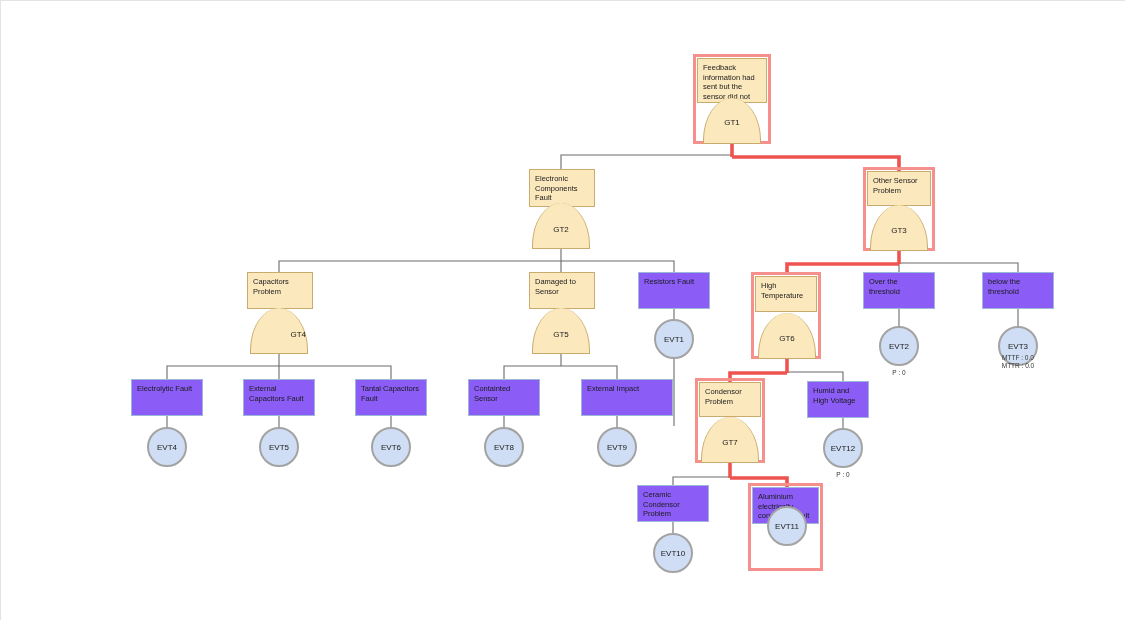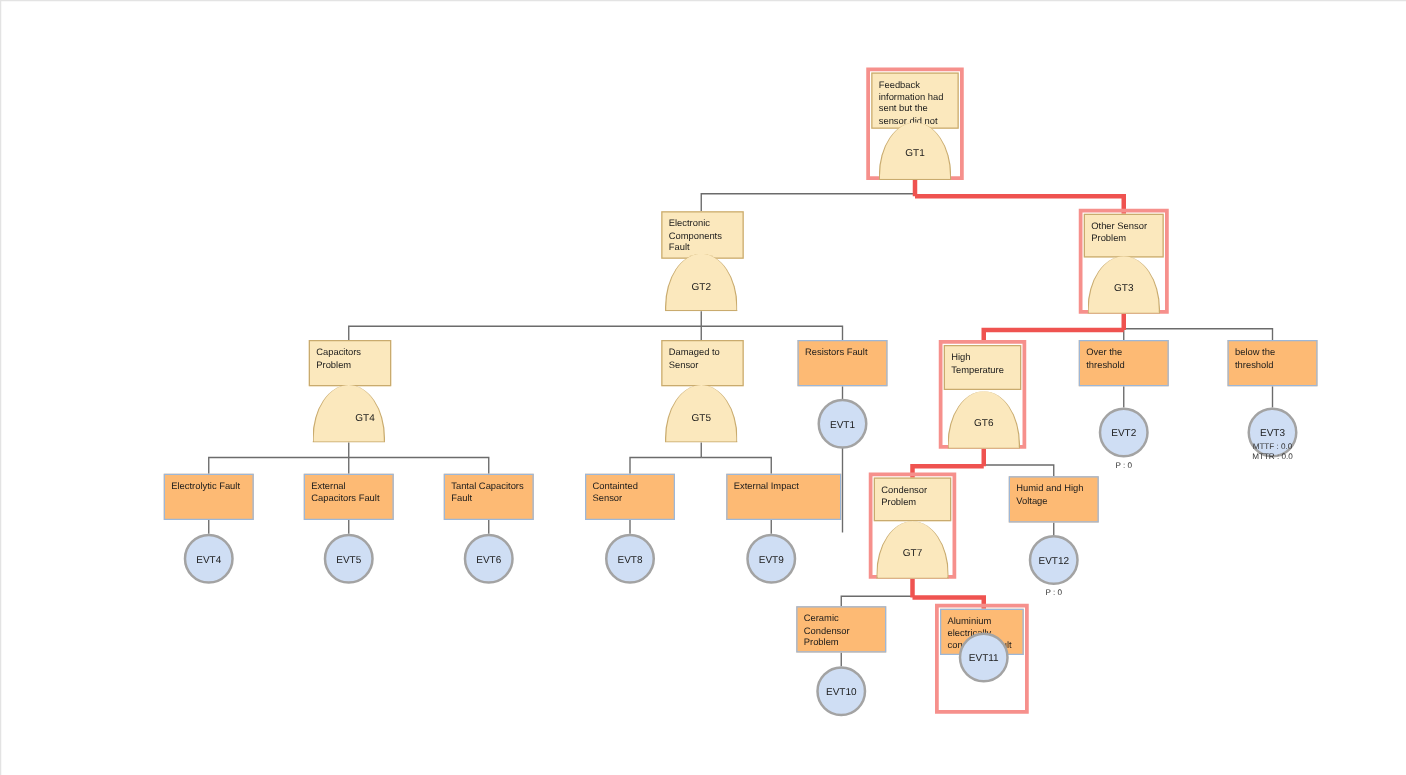--- a/index.html
+++ b/index.html
@@ -47,21 +47,21 @@
     overflow: hidden;
     white-space: pre-line;
   }
   .box.gate-box {
     background: #fbe8bd;
     border-color: #d6b濃;
     border-color: #cbb徐;
     border-color: #c9ab6e;
   }
   .box.event-box {
-    background: #fdba74;
+    background: #8b5cf6;
     border-color: #9cb7d8;
   }
   .gate-shape {
     position: absolute;
     width: 58px;
     height: 46px;
     background: #fbe8bd;
     border: 1px solid #c9ab6e;
     border-top: none;
     border-radius: 50% 50% 0 0 / 92% 92% 0 0;
@@ -178,21 +178,21 @@
   <div class="hl-frame" style="left:862px; top:166px; width:72px; height:84px;"></div>
   <div class="node">
     <div class="box gate-box" style="left:866px; top:170px; width:64px; height:35px;">Other Sensor Problem</div>
     <div class="gate-shape" style="left:869px; top:204px; width:58px; height:46px;"></div>
     <div class="gate-label" style="left:869px; top:225px;">GT3</div>
   </div>
 
   <div class="node">
     <div class="box gate-box" style="left:246px; top:271px; width:66px; height:37px;">Capacitors Problem</div>
     <div class="gate-shape" style="left:249px; top:307px; width:58px; height:46px;"></div>
-    <div class="gate-label" style="left:262px; top:329px;">GT4</div>
+    <div class="gate-label" style="left:247px; top:329px;text-align:right;">GT4</div>
   </div>
 
   <div class="node">
     <div class="box gate-box" style="left:528px; top:271px; width:66px; height:37px;">Damaged to Sensor</div>
     <div class="gate-shape" style="left:531px; top:307px; width:58px; height:46px;"></div>
     <div class="gate-label" style="left:531px; top:329px;">GT5</div>
   </div>
 
   <div class="hl-frame" style="left:750px; top:271px; width:70px; height:87px;"></div>
   <div class="node">
@@ -245,21 +245,21 @@
     <div class="box event-box" style="left:467px; top:378px; width:72px; height:37px;">Containted Sensor</div>
     <div class="circle" style="left:483px; top:426px;">EVT8</div>
   </div>
 
   <div class="node">
     <div class="box event-box" style="left:580px; top:378px; width:92px; height:37px;">External Impact</div>
     <div class="circle" style="left:596px; top:426px;">EVT9</div>
   </div>
 
   <div class="node">
-    <div class="box event-box" style="left:806px; top:380px; width:72px; height:37px;">Humid and High Voltage</div>
+    <div class="box event-box" style="left:806px; top:380px; width:62px; height:37px;">Humid and High Voltage</div>
     <div class="circle" style="left:822px; top:427px;">EVT12</div>
     <div class="sub-label" style="left:812px; top:470px; width:60px;">P : 0</div>
   </div>
 
   <div class="node">
     <div class="box event-box" style="left:636px; top:484px; width:72px; height:37px;">Ceramic Condensor Problem</div>
     <div class="circle" style="left:652px; top:532px;">EVT10</div>
   </div>
 
   <div class="hl-frame" style="left:747px; top:482px; width:75px; height:88px;"></div>

